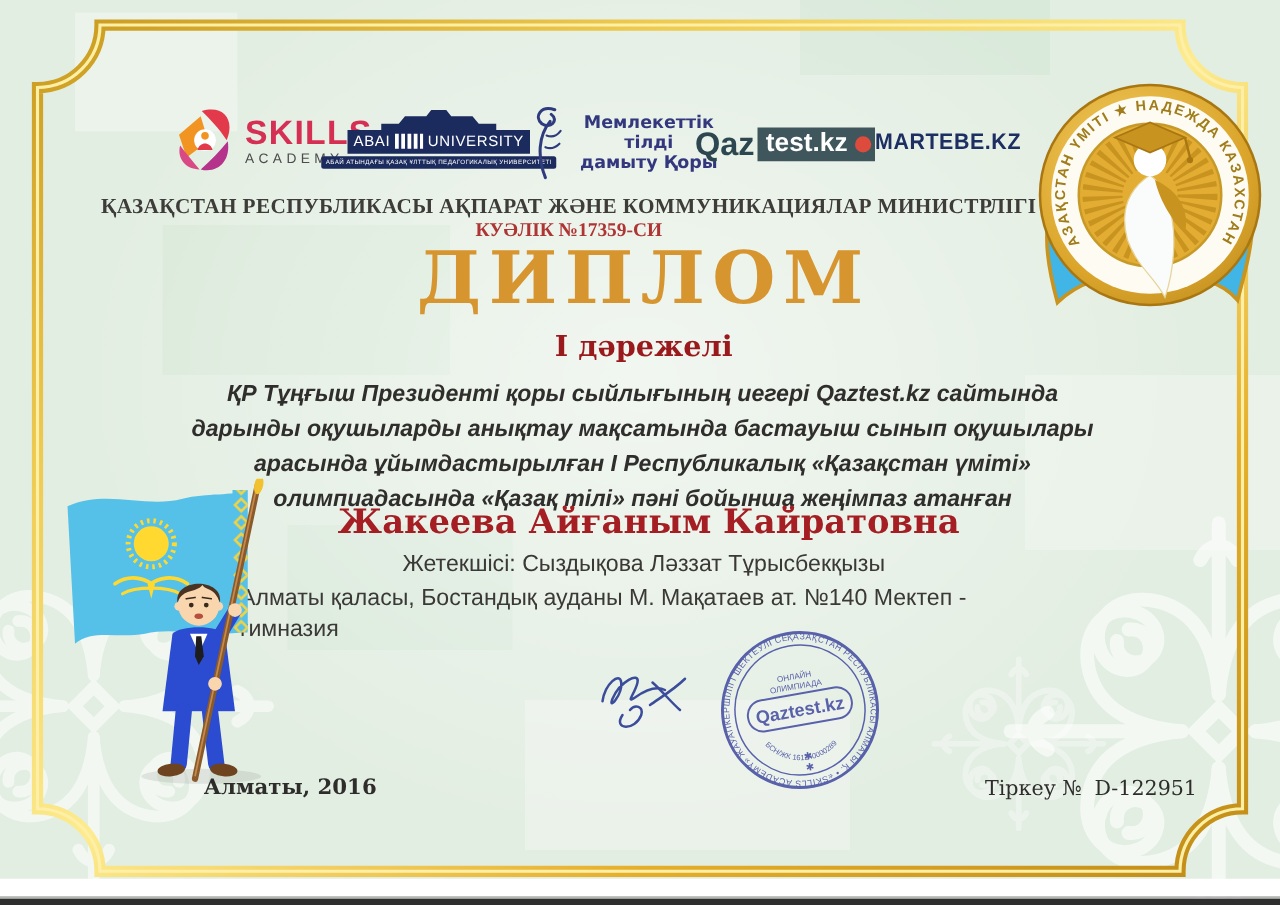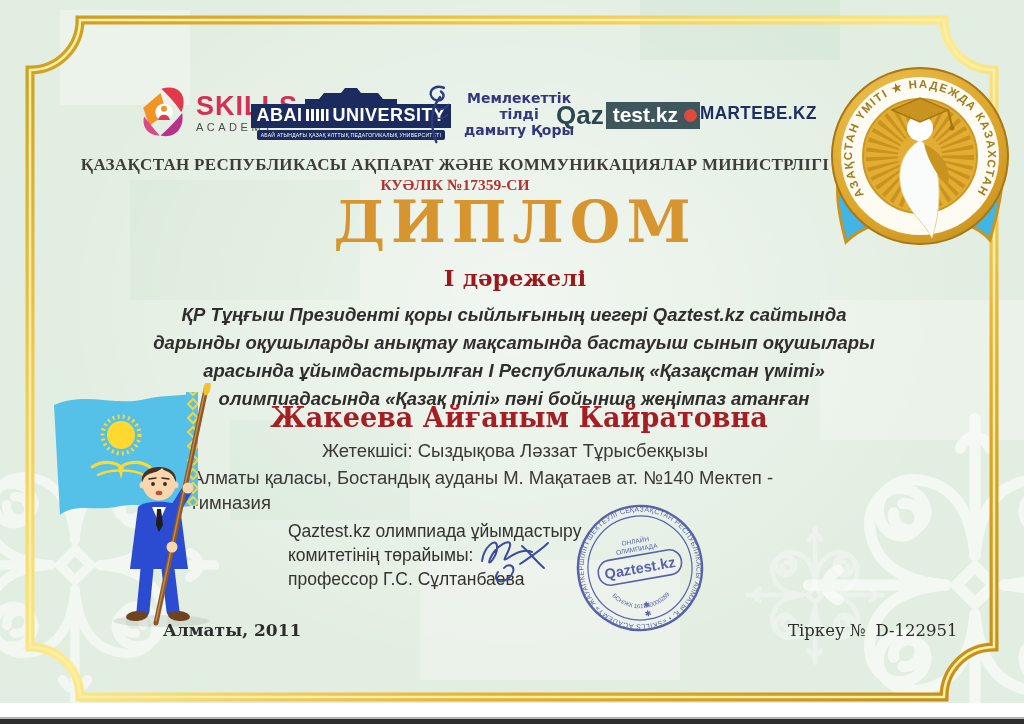--- a/index.html
+++ b/index.html
@@ -16,21 +16,21 @@
   .bottom-dark{position:absolute;left:0;top:719px;width:1024px;height:5px;background:#2e2e2e;}
 
   
   .logo-skills{position:absolute;left:138px;top:84px;display:flex;align-items:center;gap:6px;}
   .skills-text{display:flex;flex-direction:column;line-height:1;}
   .skills-name{font-size:27px;font-weight:bold;color:#D62F54;letter-spacing:1px;font-family:"Liberation Sans",sans-serif;}
   .skills-sub{font-size:11px;color:#4c4c4c;letter-spacing:3.5px;margin-top:2px;}
 
   .logo-abai{position:absolute;left:288px;top:88px;width:126px;display:flex;flex-direction:column;align-items:center;}
   .abai-mid{display:flex;align-items:center;gap:3px;background:#1C2B5E;color:#fff;
-            font-weight:bold;font-size:18px;letter-spacing:.5px;padding:2px 5px;line-height:1.1;}
+            font-weight:normal;font-size:12px;letter-spacing:.5px;padding:2px 5px;line-height:1.1;}
   .abai-banner{background:#1C2B5E;color:#fff;font-size:5px;letter-spacing:.3px;padding:2px 4px;
                border-radius:2px;margin-top:2px;white-space:nowrap;}
 
   .logo-til{position:absolute;left:424px;top:84px;display:flex;align-items:center;gap:6px;justify-content:center;}
   .til-text{display:flex;flex-direction:column;align-items:center;line-height:1.15;
             color:#33387E;font-weight:bold;font-size:14px;font-family:"DejaVu Sans",sans-serif;}
 
   .logo-qz{position:absolute;left:556px;top:100px;display:flex;align-items:center;}
   .qz-prefix{font-size:26px;font-weight:bold;color:#2C4750;letter-spacing:0;}
   .qz-box{position:relative;background:#3F565C;color:#fff;font-weight:bold;font-size:21px;
@@ -190,25 +190,20 @@
 
   <div class="ministry">ҚАЗАҚСТАН РЕСПУБЛИКАСЫ АҚПАРАТ ЖӘНЕ КОММУНИКАЦИЯЛАР МИНИСТРЛІГІ</div>
   <div class="license">КУӘЛІК №17359-СИ</div>
   <div class="title">ДИПЛОМ</div>
   <div class="degree">I дәрежелі</div>
   <div class="bodytext">ҚР Тұңғыш Президенті қоры сыйлығының иегері Qaztest.kz сайтында дарынды оқушыларды анықтау мақсатында бастауыш сынып оқушылары арасында ұйымдастырылған I Республикалық «Қазақстан үміті» олимпиадасында «Қазақ тілі» пәні бойынша жеңімпаз атанған</div>
   <div class="recipient">Жакеева Айғаным Кайратовна</div>
   <div class="supervisor">Жетекшісі: Сыздықова Ләззат Тұрысбекқызы</div>
   <div class="school">Алматы қаласы, Бостандық ауданы М. Мақатаев ат. №140 Мектеп - гимназия</div>
 
-  <div class="committee">
-    <div>Qaztest.kz олимпиада ұйымдастыру</div>
-    <div>комитетінің төрайымы:</div>
-    <div>профессор Г.С. Сұлтанбаева</div>
-  </div>
 
   <svg class="signature-svg" width="110" height="64" viewBox="0 0 110 64">
     <g fill="none" stroke="#3B4C9B" stroke-width="2" stroke-linecap="round">
       <path d="M14,34 C16,20 28,10 29,19 C30,29 18,42 22,32 C28,18 44,10 42,19 C40,28 32,36 40,31 C50,24 58,22 64,25"></path>
       <path d="M30,45 C22,57 40,58 45,45 C47,38 40,36 36,41"></path>
       <path d="M52,37 C62,30 72,24 80,16 M54,19 C62,26 68,34 76,41"></path>
     </g>
   </svg>
 
   <svg class="stamp-svg" width="132" height="132" viewBox="0 0 132 132">
@@ -223,21 +218,21 @@
         <text x="66" y="41" text-anchor="middle" font-size="6.5">ОНЛАЙН</text>
         <text x="66" y="49" text-anchor="middle" font-size="6.5">ОЛИМПИАДА</text>
         <text x="66" y="71" text-anchor="middle" font-size="14.5" font-weight="bold">Qaztest.kz</text>
         <text font-size="6"><textPath href="#stampbin" startOffset="14">БСН/ЖК 161240000289</textPath></text>
         <text x="66" y="106" text-anchor="middle" font-size="8">✱</text>
         <text x="66" y="115" text-anchor="middle" font-size="8">✱</text>
       </g>
     </g>
   </svg>
 
-  <div class="cityyear">Алматы, 2011</div>
+  <div class="cityyear">Алматы, 2016</div>
   <div class="regline">
     <span>Тіркеу №</span><span class="num">D-122951</span>
   </div>
 
   <svg class="badge-svg" width="200" height="212" viewBox="0 0 200 212">
     <path d="M18,118 C40,108 62,104 78,106 L 92,160 C 66,152 40,164 26,178 C 20,156 16,136 18,118 Z" fill="#41B5E5" stroke="#C8941F" stroke-width="3"></path>
     <path d="M182,112 C160,104 140,102 124,104 L 112,162 C 136,154 158,162 170,176 C 176,154 182,132 182,112 Z" fill="#41B5E5" stroke="#C8941F" stroke-width="3"></path>
     <path d="M36,138 C46,128 58,132 55,142 C52,151 40,150 42,141 M60,152 C70,144 80,148 77,157" fill="none" stroke="#F2DD7E" stroke-width="2.5" stroke-linecap="round"></path>
     <path d="M128,150 C138,144 150,148 152,158 M124,120 C134,114 144,118 146,128" fill="none" stroke="#7FD2F0" stroke-width="2.5" stroke-linecap="round"></path>
     <circle cx="100" cy="92" r="88" fill="url(#badgegold)" stroke="#A97712" stroke-width="2"></circle>

